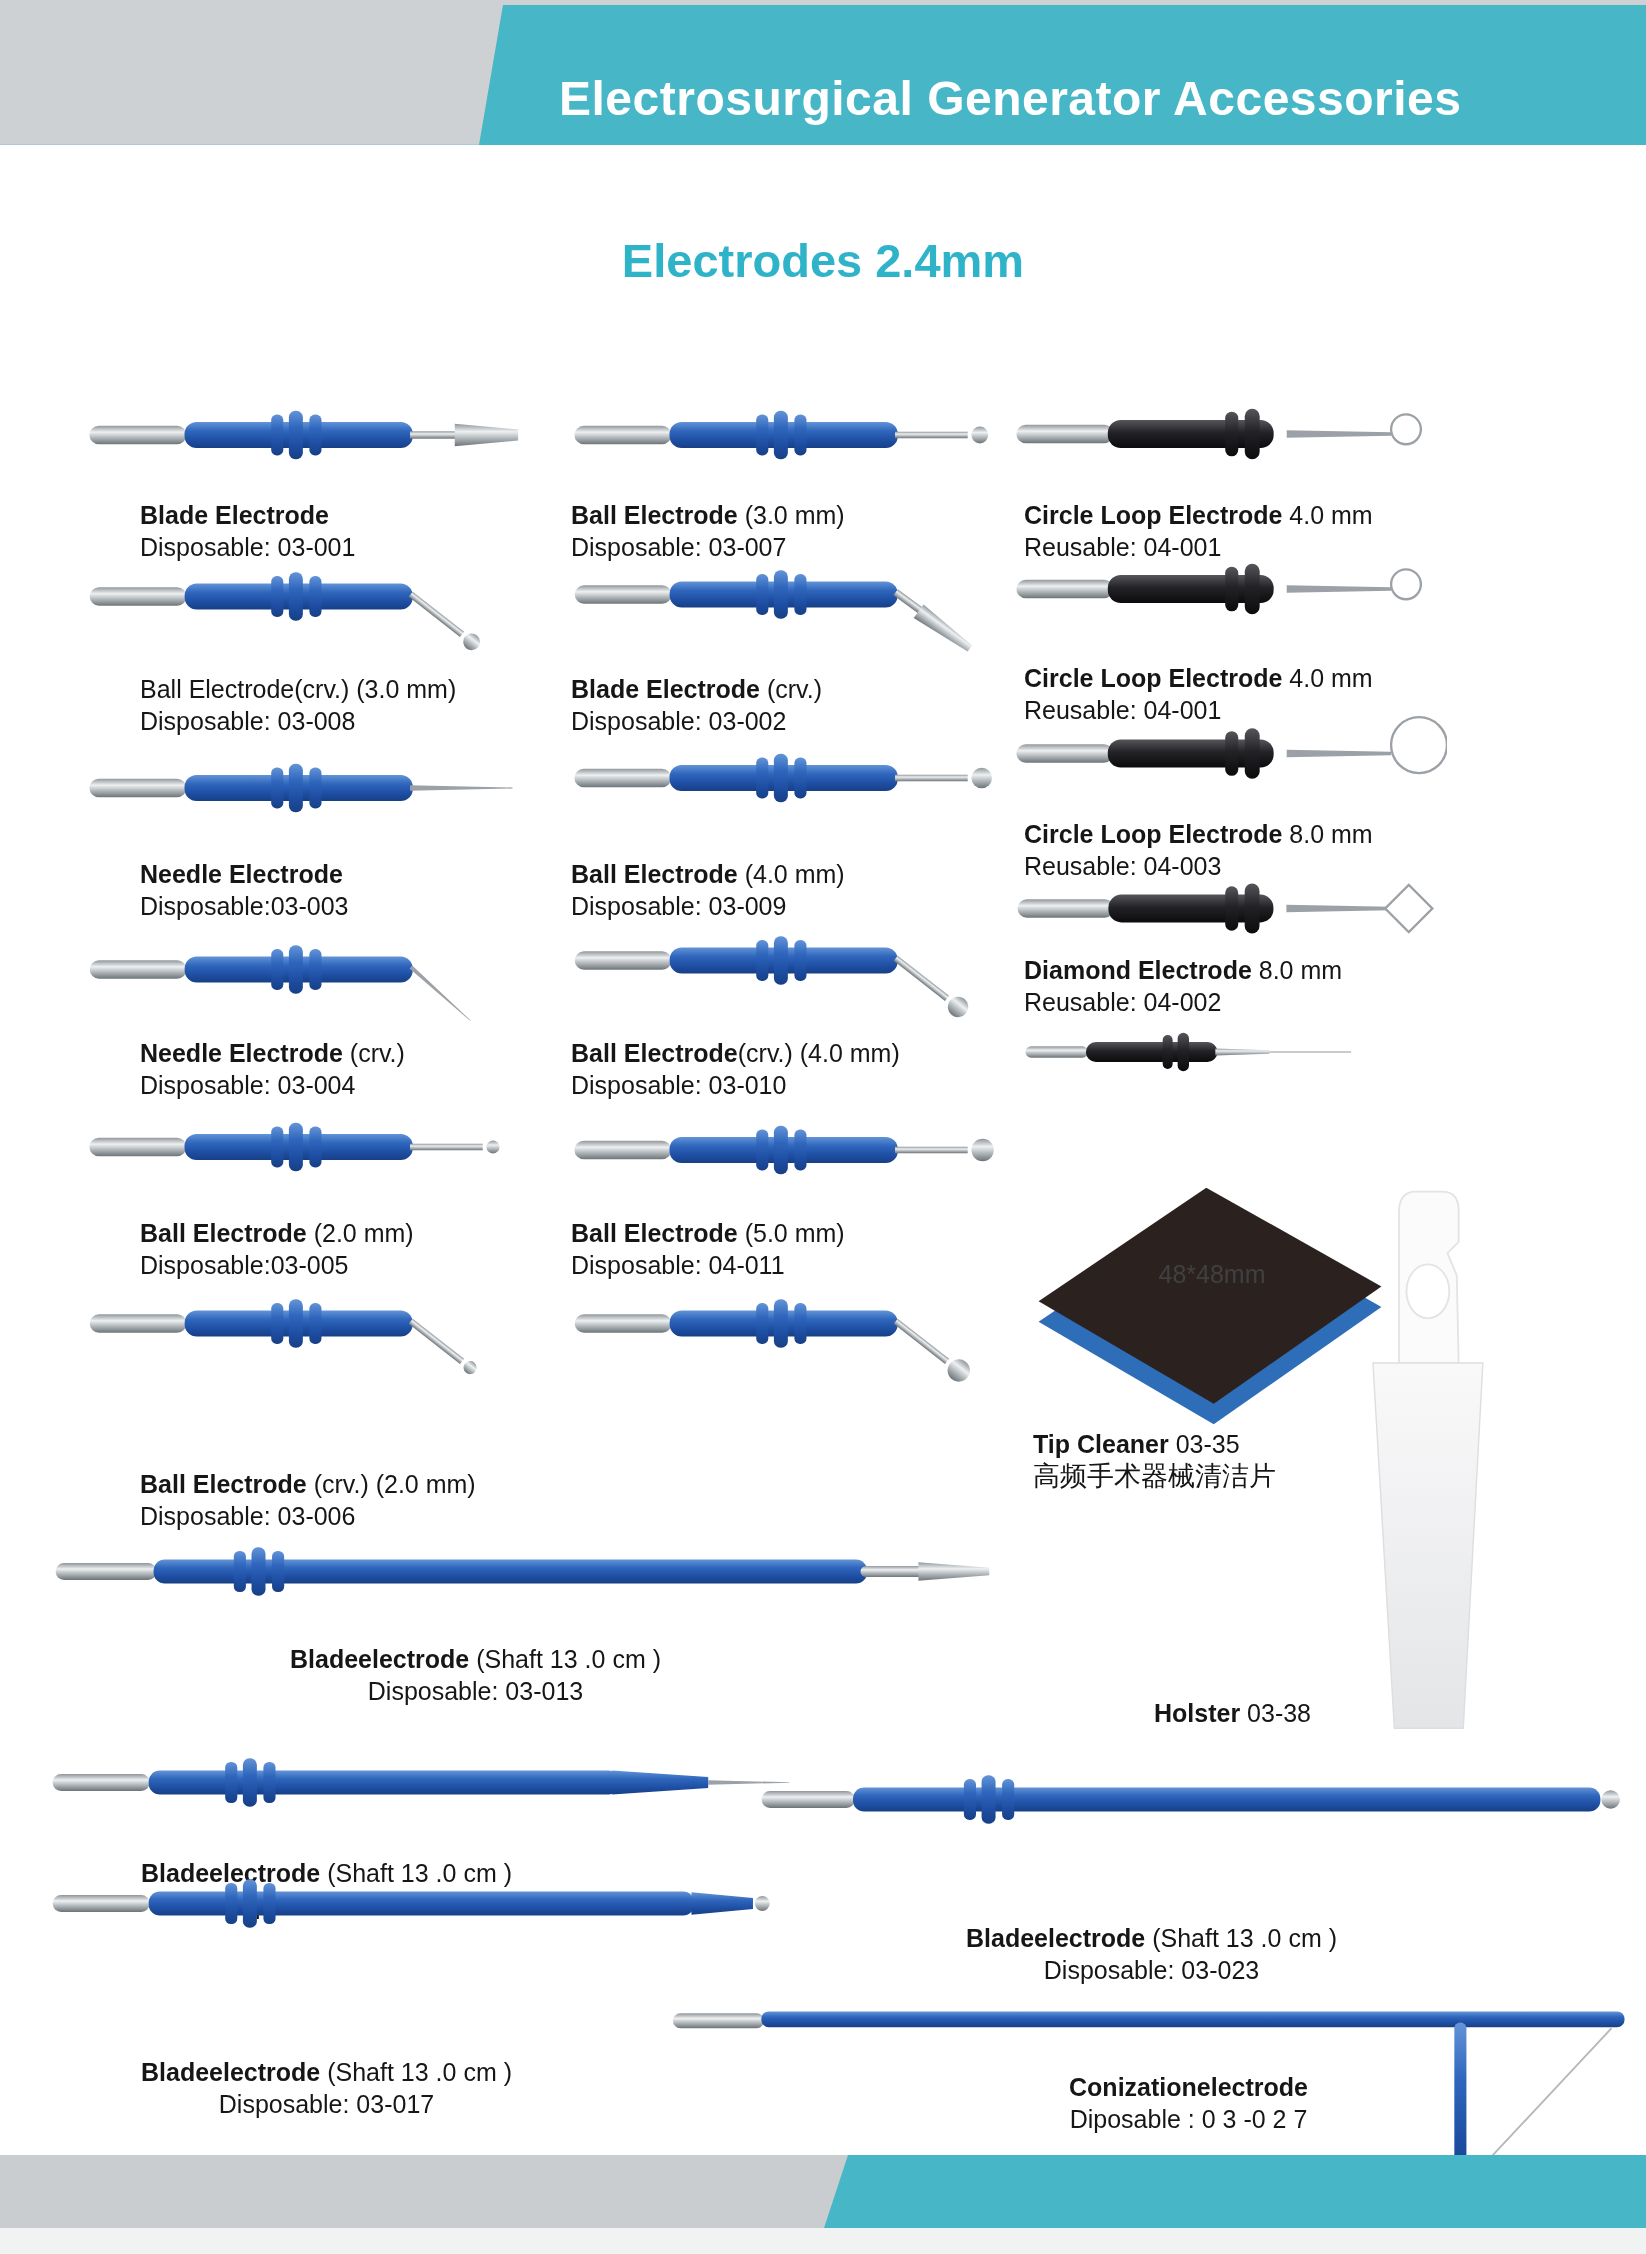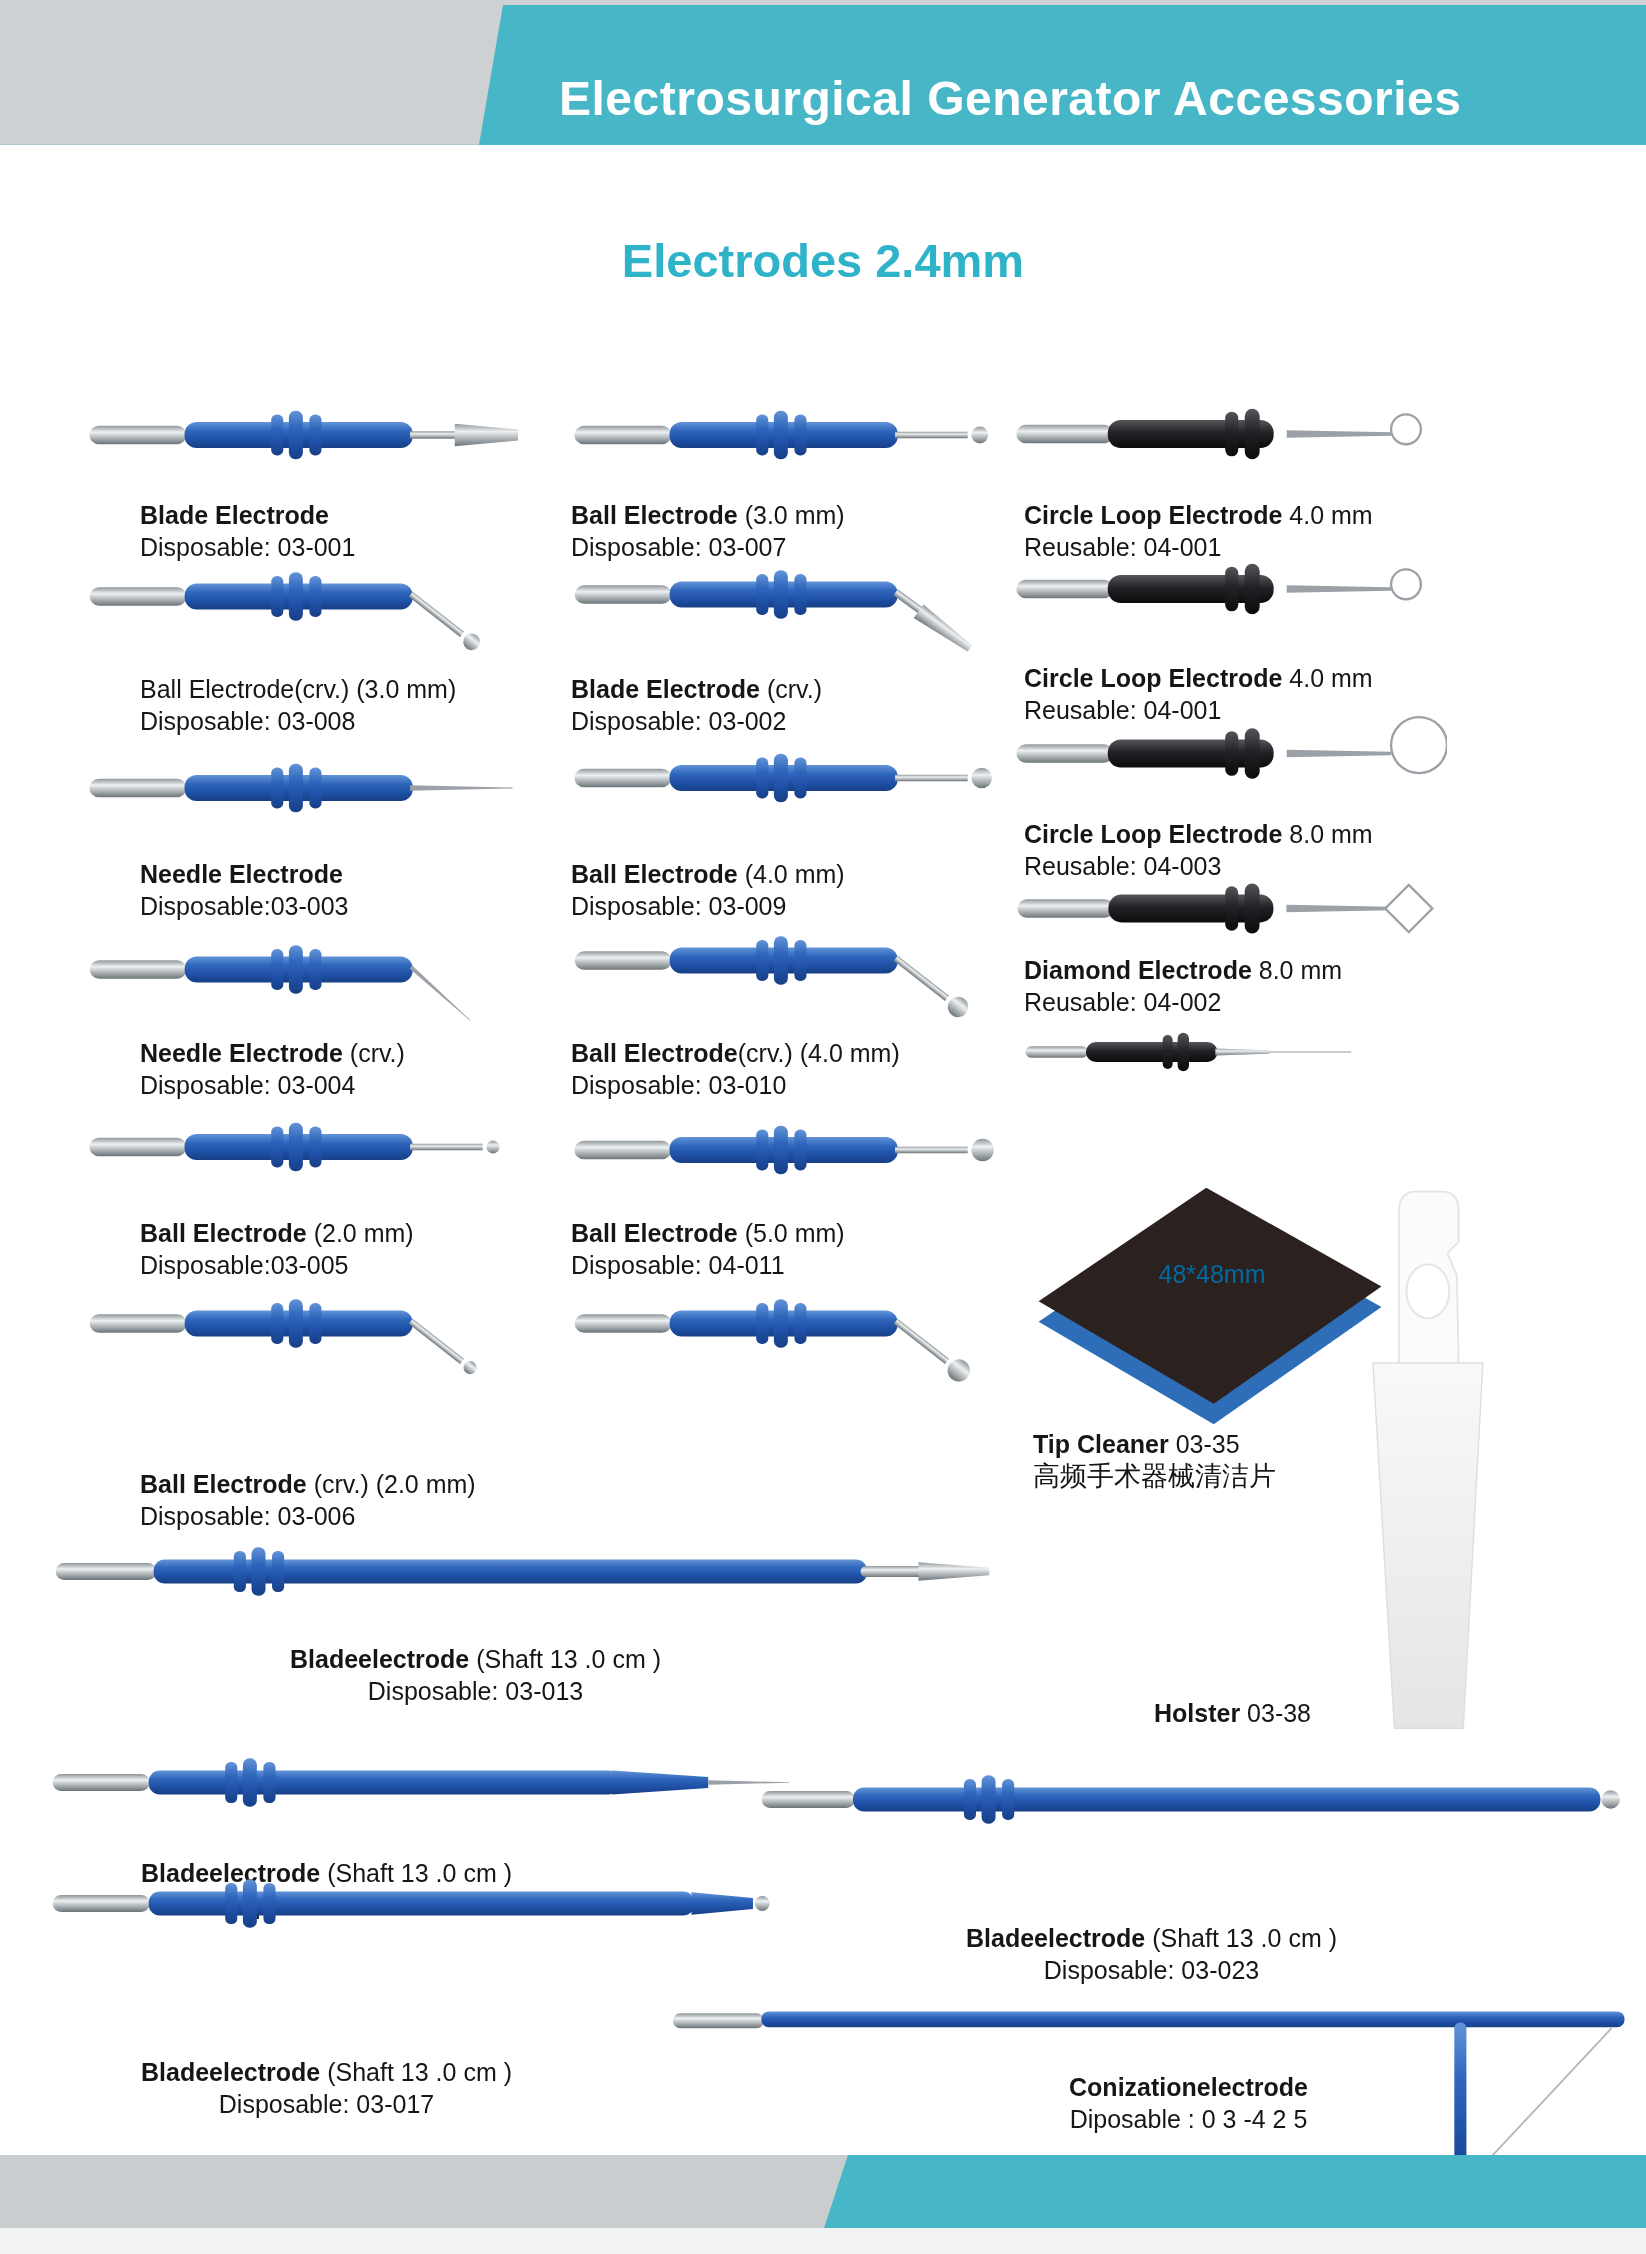--- a/index.html
+++ b/index.html
@@ -14,21 +14,21 @@
   .banner-title{left:559px;top:71px;width:1053px;color:#ffffff;font-size:48px;
                 font-weight:bold;letter-spacing:0.5px;white-space:nowrap;}
   .page-title{left:466px;top:233px;width:714px;text-align:center;color:#2fb3c9;
               font-size:47px;font-weight:bold;}
   
   .plabel{position:absolute;font-size:25px;line-height:32px;color:#161616;white-space:nowrap;}
   .plabel .b{font-weight:bold;}
   .plabel.center{text-align:center;white-space:normal;}
   .eimg{position:absolute;}
   .eimg svg{display:block;width:100%;height:100%;}
-  .sizetag{left:1100px;top:1260px;width:224px;text-align:center;color:#0369a1;font-size:25px;}
+  .sizetag{left:1100px;top:1260px;width:224px;text-align:center;color:#404040;font-size:25px;}
   .cn{font-size:27px;text-align:right;}
   
   .f-teal{left:0;top:2155px;width:1646px;height:73px;background:#47b6c6;}
   .f-gray{left:0;top:2155px;width:848px;height:73px;background:#c9cdcf;
           clip-path:polygon(0 0,848px 0,824px 73px,0 73px);}
   .f-strip{left:0;top:2228px;width:1646px;height:26px;background:#f1f2f2;}
 </style>
 </head>
 <body>
 
@@ -412,20 +412,20 @@
   <div class="eimg" style="left:667px;top:2004px;width:970px;height:200px">
       <svg viewBox="0 0 1040 215" preserveAspectRatio="xMidYMid meet">
         <rect x="5" y="10" width="98" height="16" rx="8" fill="url(#gmet)"></rect>
         <rect x="100" y="8" width="928" height="17" rx="8" fill="url(#gblu)"></rect>
         <rect x="845" y="20" width="13" height="178" rx="6" fill="url(#gblu)"></rect>
         <path d="M1014,26 L857,194" stroke="#b4b8bb" stroke-width="2" fill="none"></path>
       </svg>
     </div>
   <div class="plabel center" style="left:909px;top:2071px;width:559px">
     <div><span class="b">Conizationelectrode</span><span></span></div>
-    <div>Diposable : 0 3 -4 2 5</div>
+    <div>Diposable : 0 3 -0 2 7</div>
     </div>
 
   <div class="abs f-teal"></div>
   <div class="abs f-gray"></div>
   <div class="abs f-strip"></div>
 </div>
 
 
 </body></html>

